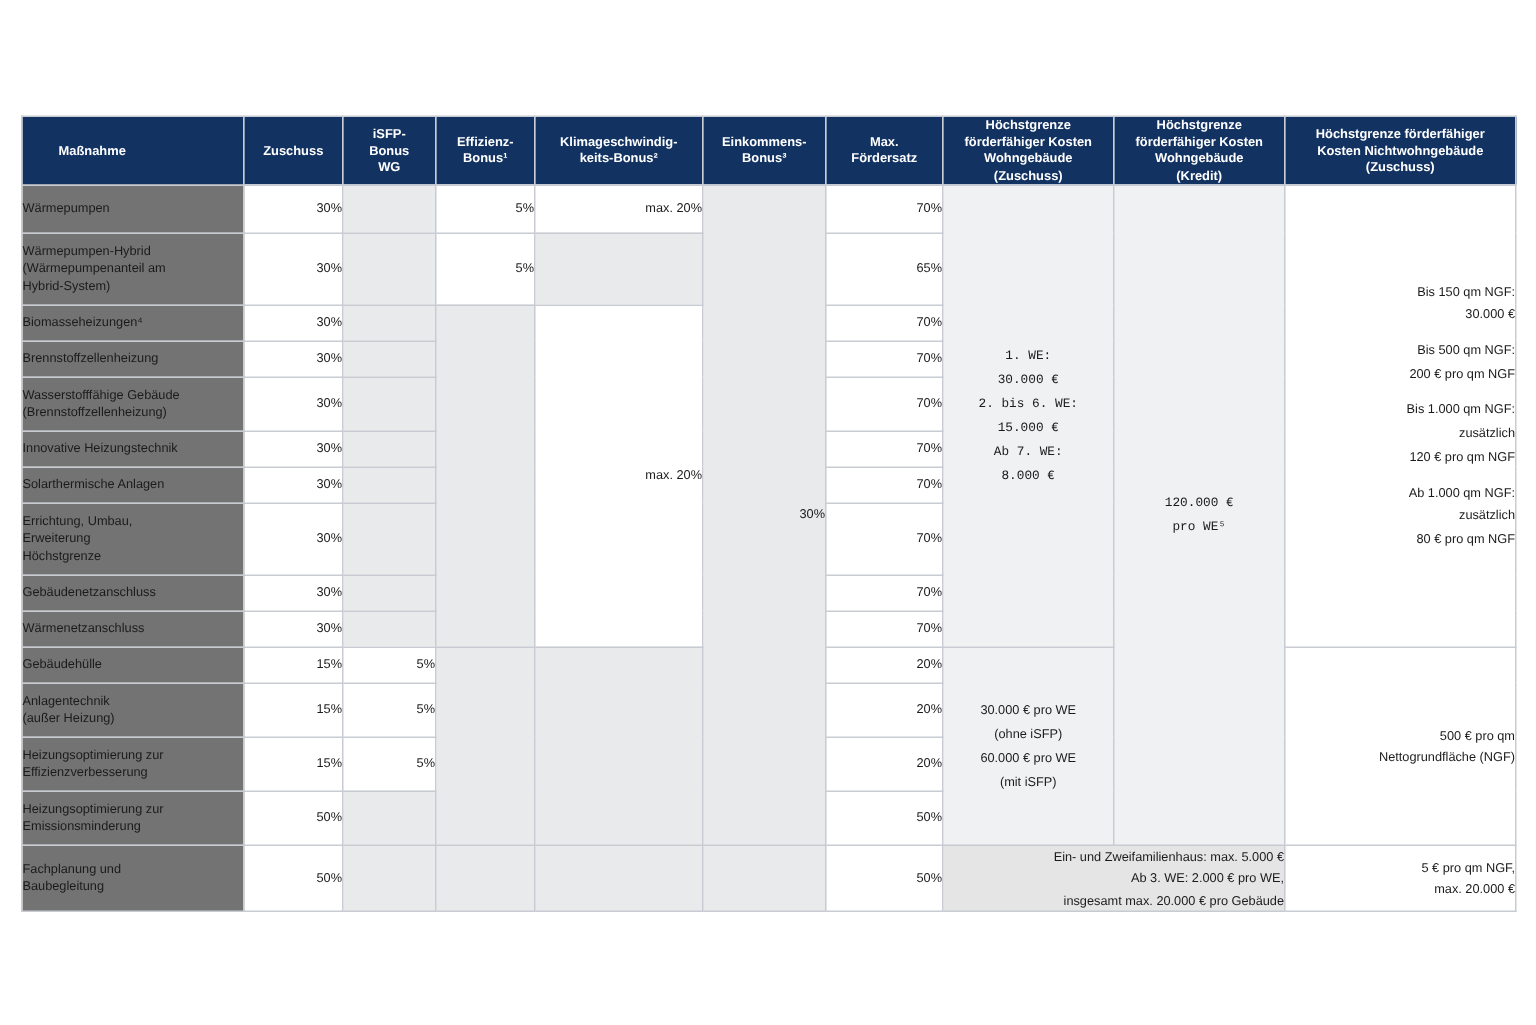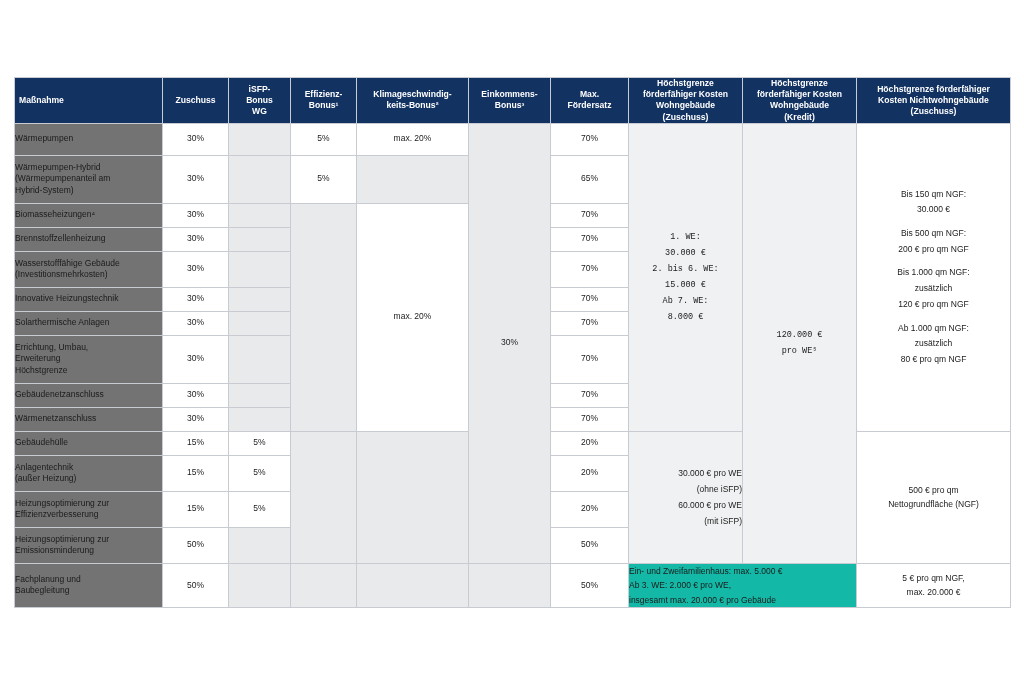--- a/index.html
+++ b/index.html
@@ -41,54 +41,54 @@
     font-weight: bold;
     font-size: 8.6px;
     line-height: 1.3;
     padding: 7px 5px;
     border: 1px solid #123262;
     text-align: center;
     vertical-align: middle;
   }
   thead th.left {
     text-align: left;
-    padding-left: 4px;
+    padding-left: 24px;
   }
   td.measure {
     text-align: left;
     padding: 6px 6px 6px 8px;
     line-height: 1.35;
     background: #737373;
   }
   td.val {
-    text-align: center;
+    text-align: right;
     background: #ffffff;
     padding: 6px 3px;
     line-height: 1.35;
   }
   td.shade {
     background: #e9eaec;
   }
   td.big {
     text-align: center;
     line-height: 1.9;
     background: #f0f1f2;
     padding: 6px 6px;
     font-family: Liberation Mono, monospace;
   }
   td.big2 {
-    text-align: right;
+    text-align: center;
     line-height: 1.9;
     background: #f0f1f2;
     padding: 6px 6px;
   }
   td.note {
-    text-align: left;
+    text-align: right;
     line-height: 1.7;
-    background: #14b8a6;
+    background: #e5e5e5;
     padding: 6px 6px;
   }
   .cellline { display: block; }
 </style>
 </head>
 <body>
 
 <div id="page">
   <div id="table-wrap">
     <table class="funding">
@@ -222,21 +222,21 @@
             <span class="cellline">Brennstoffzellenheizung</span>
           </td>
           <td class="val">30%</td>
           <td class="val shade"></td>
           <td class="val">70%</td>
         </tr>
 
         <tr style="height:36px">
           <td class="measure">
             <span class="cellline">Wasserstofffähige Gebäude</span>
-            <span class="cellline">(Investitionsmehrkosten)</span>
+            <span class="cellline">(Brennstoffzellenheizung)</span>
           </td>
           <td class="val">30%</td>
           <td class="val shade"></td>
           <td class="val">70%</td>
         </tr>
 
         <tr style="height:24px">
           <td class="measure">
             <span class="cellline">Innovative Heizungstechnik</span>
           </td>

